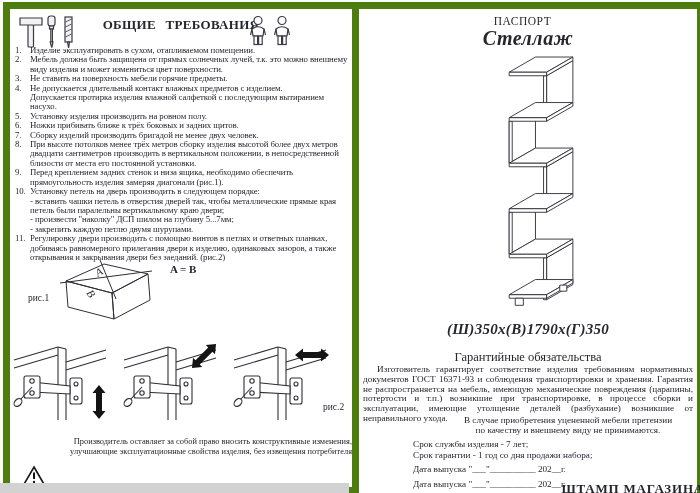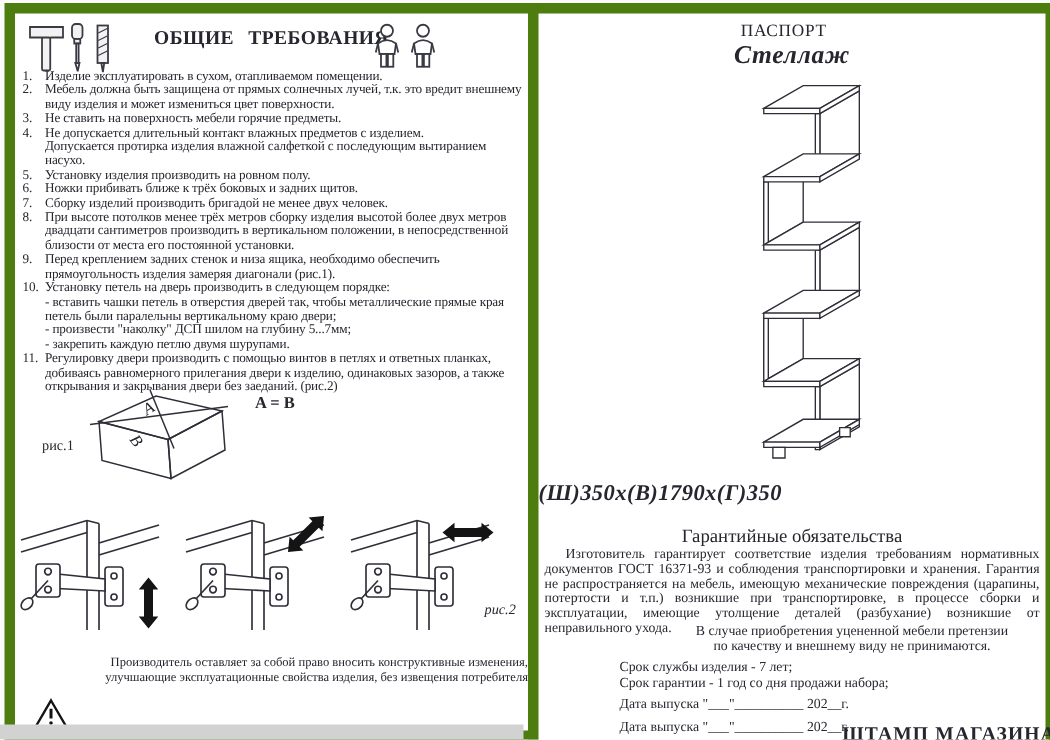--- a/index.html
+++ b/index.html
@@ -26,35 +26,35 @@
   .req .t{flex:1;white-space:pre-line;}
 
   .fig1{position:absolute;top:246px;left:0;right:0;height:82px;}
   .fig1-label{position:absolute;left:18px;top:38px;font-size:9.5px;}
   .fig1-eq{position:absolute;left:160px;top:8px;font-size:11px;font-weight:bold;}
   .fig1-box{position:absolute;left:48px;top:2px;}
 
   .fig2row{position:absolute;top:329px;left:0;right:0;height:100px;}
   .hingefig{position:absolute;top:2px;width:100px;height:86px;}
   .h1{left:2px}.h2{left:112px}.h3{left:222px}
-  .fig2-label{position:absolute;left:313px;top:64px;font-size:9.5px;font-style:italic;}
+  .fig2-label{position:absolute;left:313px;top:64px;font-size:9.5px;}
 
   .disclaimer{position:absolute;top:428px;left:0;right:0;text-align:right;
     font-size:8.4px;line-height:9.6px;white-space:pre-line;}
   .warnbox{position:absolute;top:451px;left:0;right:0;height:30px;}
   .warn-icon{position:absolute;left:12px;top:5px;}
   .warn-lines{margin:2px 30px 0 44px;text-align:center;font-weight:bold;
     font-size:10.4px;line-height:10px;}
 
   
   .rp-doc{position:absolute;top:6px;left:0;right:11px;text-align:center;font-size:11.5px;letter-spacing:.5px;}
   .rp-name{position:absolute;top:18px;left:0;right:0;text-align:center;
-    font-size:17px;font-weight:bold;font-style:italic;letter-spacing:.5px;}
+    font-size:20px;font-weight:bold;font-style:italic;letter-spacing:.5px;}
   .shelf{position:absolute;left:141px;top:44px;}
-  .rp-dims{position:absolute;top:312px;left:0;right:0;text-align:left;
+  .rp-dims{position:absolute;top:312px;left:0;right:0;text-align:center;
     font-weight:bold;font-style:italic;font-size:15px;letter-spacing:.3px;}
   .rp-wtitle{position:absolute;top:341px;left:0;right:0;text-align:center;font-weight:normal;font-size:12.5px;}
   .rp-wtext{position:absolute;top:356px;left:4px;right:4px;font-size:9.2px;line-height:9.8px;
     text-align:justify;text-indent:14px;}
   .rp-note{position:absolute;top:406px;left:90px;right:10px;text-align:center;font-size:9.2px;line-height:10px;}
   .rp-line{position:absolute;left:54px;font-size:9.2px;}
   .rl1{top:430px}.rl2{top:441px}.rl3{top:455px}.rl4{top:470px}
   .rp-stamp{position:absolute;top:472px;right:-7px;font-weight:bold;font-size:13px;letter-spacing:.8px;}
 
   svg text{font-family:"Liberation Serif", serif;}
@@ -145,21 +145,21 @@
       </g>
     </svg>
 
     <ol class="req-list">
       <li class="req">
           <span class="n">1.</span>
           <span class="t">Изделие эксплуатировать в сухом, отапливаемом помещении.</span>
         </li>
       <li class="req">
           <span class="n">2.</span>
-          <span class="t">Мебель должна быть защищена от прямых солнечных лучей, т.к. это вредит внешнему виду изделия и может измениться цвет поверхности.</span>
+          <span class="t">Мебель должна быть защищена от прямых солнечных лучей, т.к. это можно внешнему виду изделия и может измениться цвет поверхности.</span>
         </li>
       <li class="req">
           <span class="n">3.</span>
           <span class="t">Не ставить на поверхность мебели горячие предметы.</span>
         </li>
       <li class="req">
           <span class="n">4.</span>
           <span class="t">Не допускается длительный контакт влажных предметов с изделием.
 Допускается протирка изделия влажной салфеткой с последующим вытиранием насухо.</span>
         </li>

